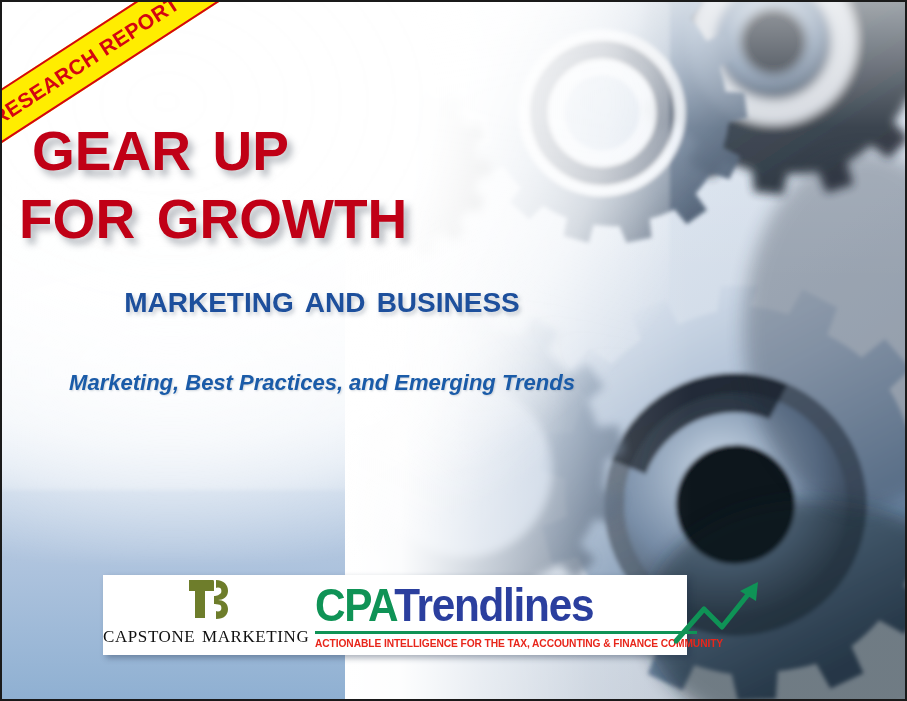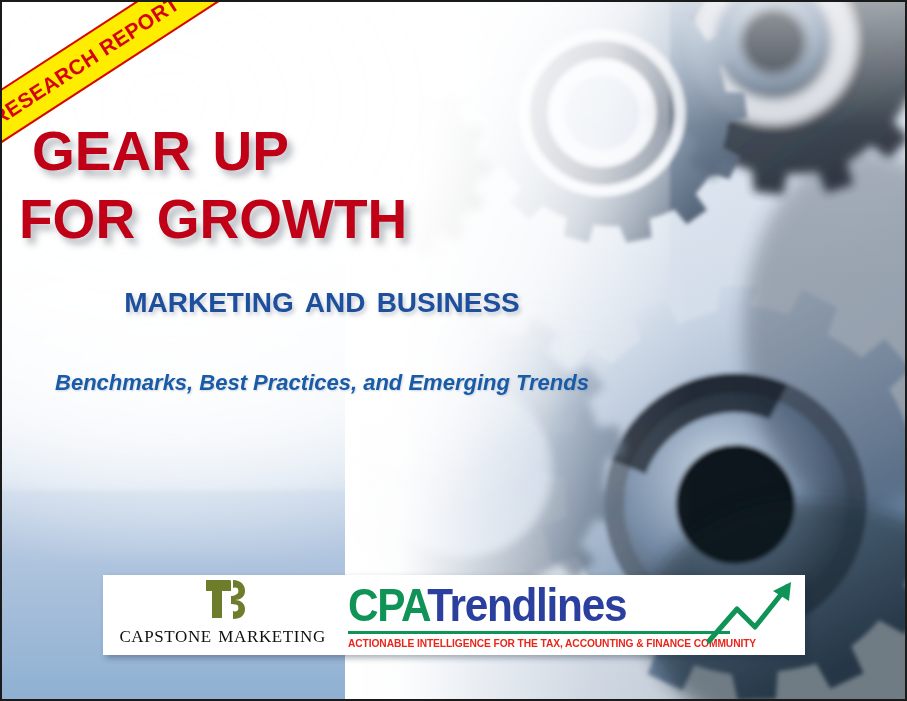--- a/index.html
+++ b/index.html
@@ -173,21 +173,21 @@
     line-height: 1.42;
     text-shadow: 1px 1px 2px rgba(110,125,145,0.30);
   }
   .tagline .line { display: block; }
 
   
   .logo-bar {
     position: absolute;
     left: 101px;
     top: 573px;
-    width: 702px;
+    width: 584px;
     height: 80px;
     background: #ffffff;
     box-shadow: 3px 3px 6px rgba(30,45,70,0.38);
     display: flex;
     align-items: stretch;
   }
 
   .capstone {
     width: 272px;
     display: flex;
@@ -379,21 +379,21 @@
     <h1 class="title">
       <span class="line l1">Gear Up</span>
       <span class="line l2">for Growth</span>
     </h1>
 
     <h2 class="subtitle">
       <span class="line">Marketing and Business</span>
     </h2>
 
     <p class="tagline">
-      <span class="line">Benchmarks, Best Practices, and Emerging Trends</span>
+      <span class="line">Marketing, Best Practices, and Emerging Trends</span>
     </p>
   </div>
 
   <div class="logo-bar">
 
     <div class="capstone">
       <svg class="capstone-mark" viewBox="0 0 46 42" aria-hidden="true">
         <path d="M6,2 H30 C30,2 31,2 31,4 V13 H22 V40 H12 V13 H6 Z" fill="#6e7d2b"></path>
         <path d="M24,2 H40 V12 C40,12 33,12 33,18 C33,24 40,24 40,24 V40 H24 V30
                  C24,30 31,30 31,25 C31,20 24,20 24,20 Z" fill="#6e7d2b" opacity="0.0"></path>

